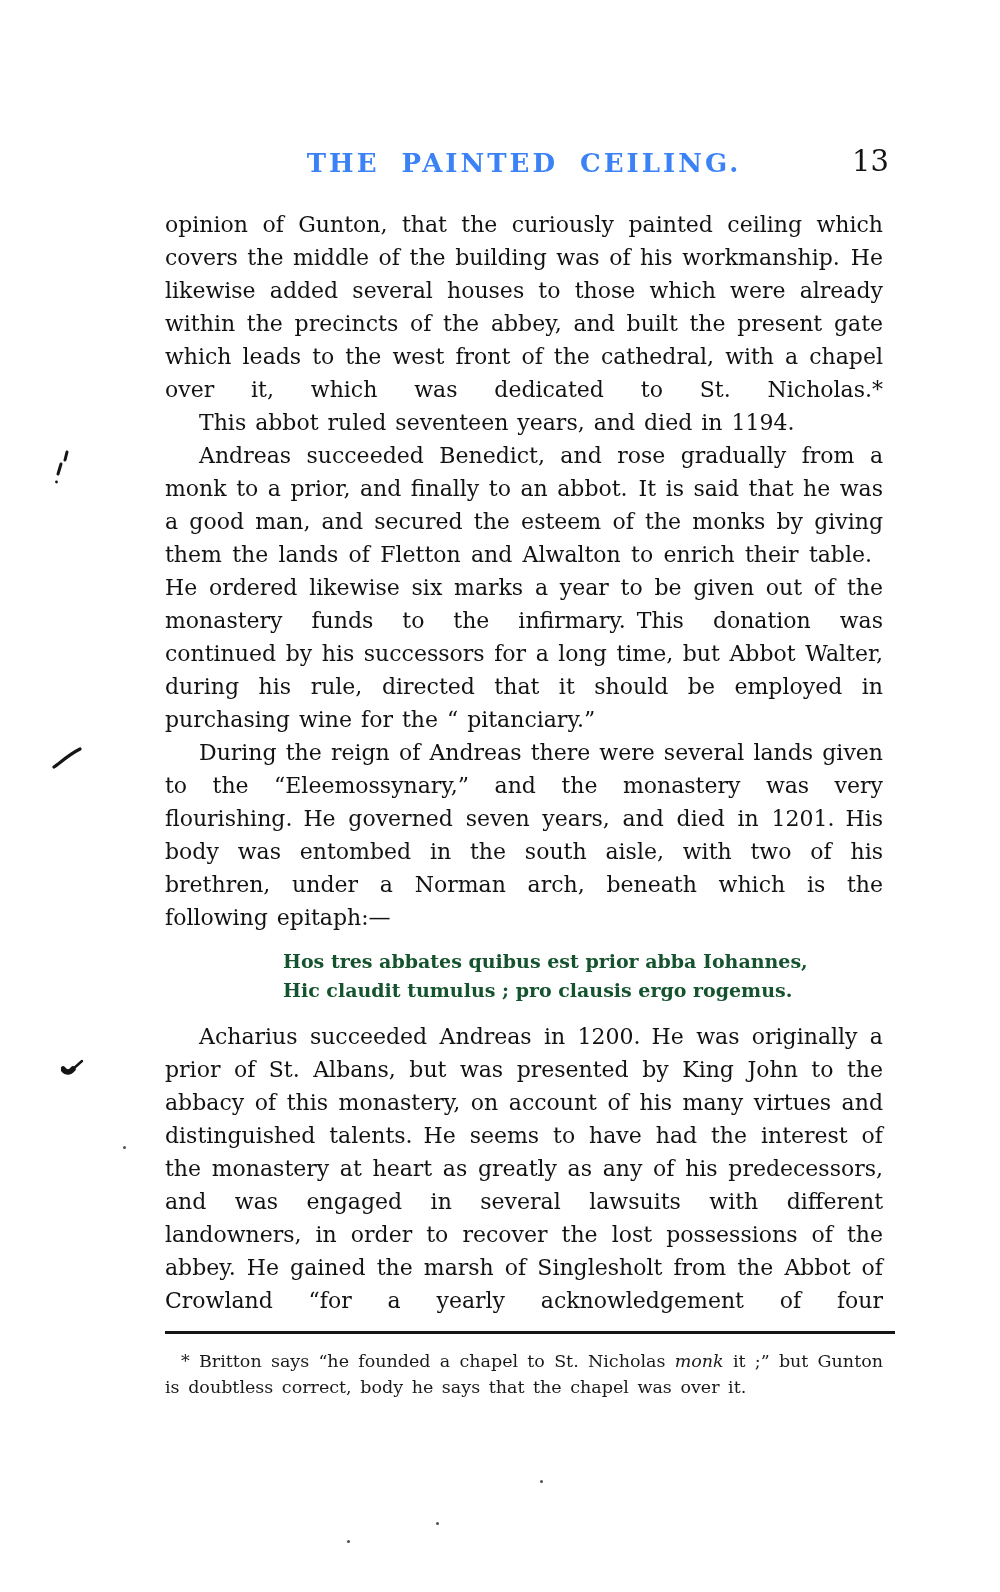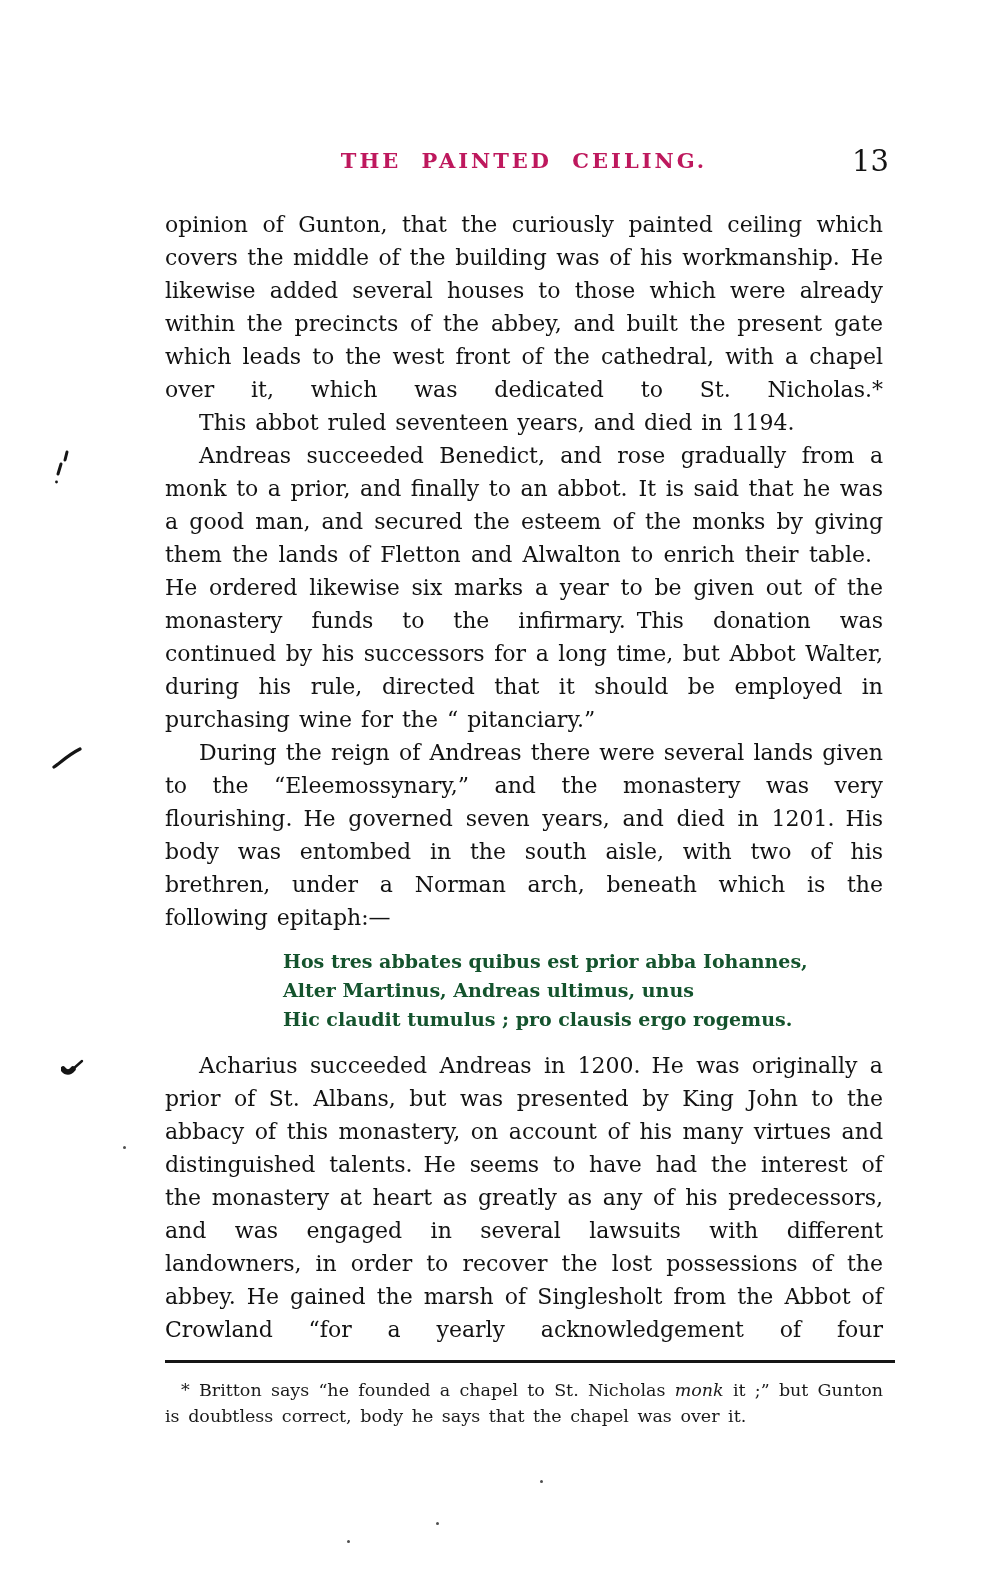--- a/index.html
+++ b/index.html
@@ -18,25 +18,25 @@
     top:148px;
     width:718px;
   }
   .running-header{
     position:relative;
     display:block;
     text-align:center;
     height:44px;
   }
   .header-title{
-    font-size:21px;
+    font-size:26px;
     font-weight:bold;
     letter-spacing:3px;
     word-spacing:10px;
-    color:#be185d;
+    color:#3b82f6;
   }
   .page-number{
     position:absolute;
     right:-6px;
     top:-4px;
     font-size:29px;
     font-weight:normal;
   }
   .body-text{
     margin-top:16px;
@@ -99,21 +99,20 @@
     </header>
 
     <main class="body-text">
       <p class="para no-indent justify-last">opinion of Gunton, that the curiously painted ceiling which covers the middle of the building was of his workmanship. He likewise added several houses to those which were already within the precincts of the abbey, and built the present gate which leads to the west front of the cathedral, with a chapel over it, which was dedicated to St. Nicholas.*</p>
       <p class="para">This abbot ruled seventeen years, and died in 1194.</p>
       <p class="para">Andreas succeeded Benedict, and rose gradually from a monk to a prior, and finally to an abbot. It is said that he was a good man, and secured the esteem of the monks by giving them the lands of Fletton and Alwalton to enrich their table. He ordered likewise six marks a year to be given out of the monastery funds to the infirmary. This donation was continued by his successors for a long time, but Abbot Walter, during his rule, directed that it should be employed in purchasing wine for the “ pitanciary.”</p>
       <p class="para">During the reign of Andreas there were several lands given to the “Eleemossynary,” and the monastery was very flourishing. He governed seven years, and died in 1201. His body was entombed in the south aisle, with two of his brethren, under a Norman arch, beneath which is the following epitaph:—</p>
 
       <div class="epitaph">
         <div class="epitaph-line">Hos tres abbates quibus est prior abba Iohannes,</div>
-        <div class="epitaph-line">Alter Martinus, Andreas ultimus, unus</div>
         <div class="epitaph-line">Hic claudit tumulus ; pro clausis ergo rogemus.</div>
       </div>
 
       <p class="para justify-last">Acharius succeeded Andreas in 1200. He was originally a prior of St. Albans, but was presented by King John to the abbacy of this monastery, on account of his many virtues and distinguished talents. He seems to have had the interest of the monastery at heart as greatly as any of his predecessors, and was engaged in several lawsuits with different landowners, in order to recover the lost possessions of the abbey. He gained the marsh of Singlesholt from the Abbot of Crowland “for a yearly acknowledgement of four</p>
     </main>
 
     <footer class="footnote-section">
       <div class="footnote-rule"></div>
       <p class="footnote"><span>*</span><span> Britton says “he founded a chapel to St. Nicholas </span><em>monk</em><span> it ;” but Gunton is doubtless correct, body he says that the chapel was over it.</span></p>
     </footer>

